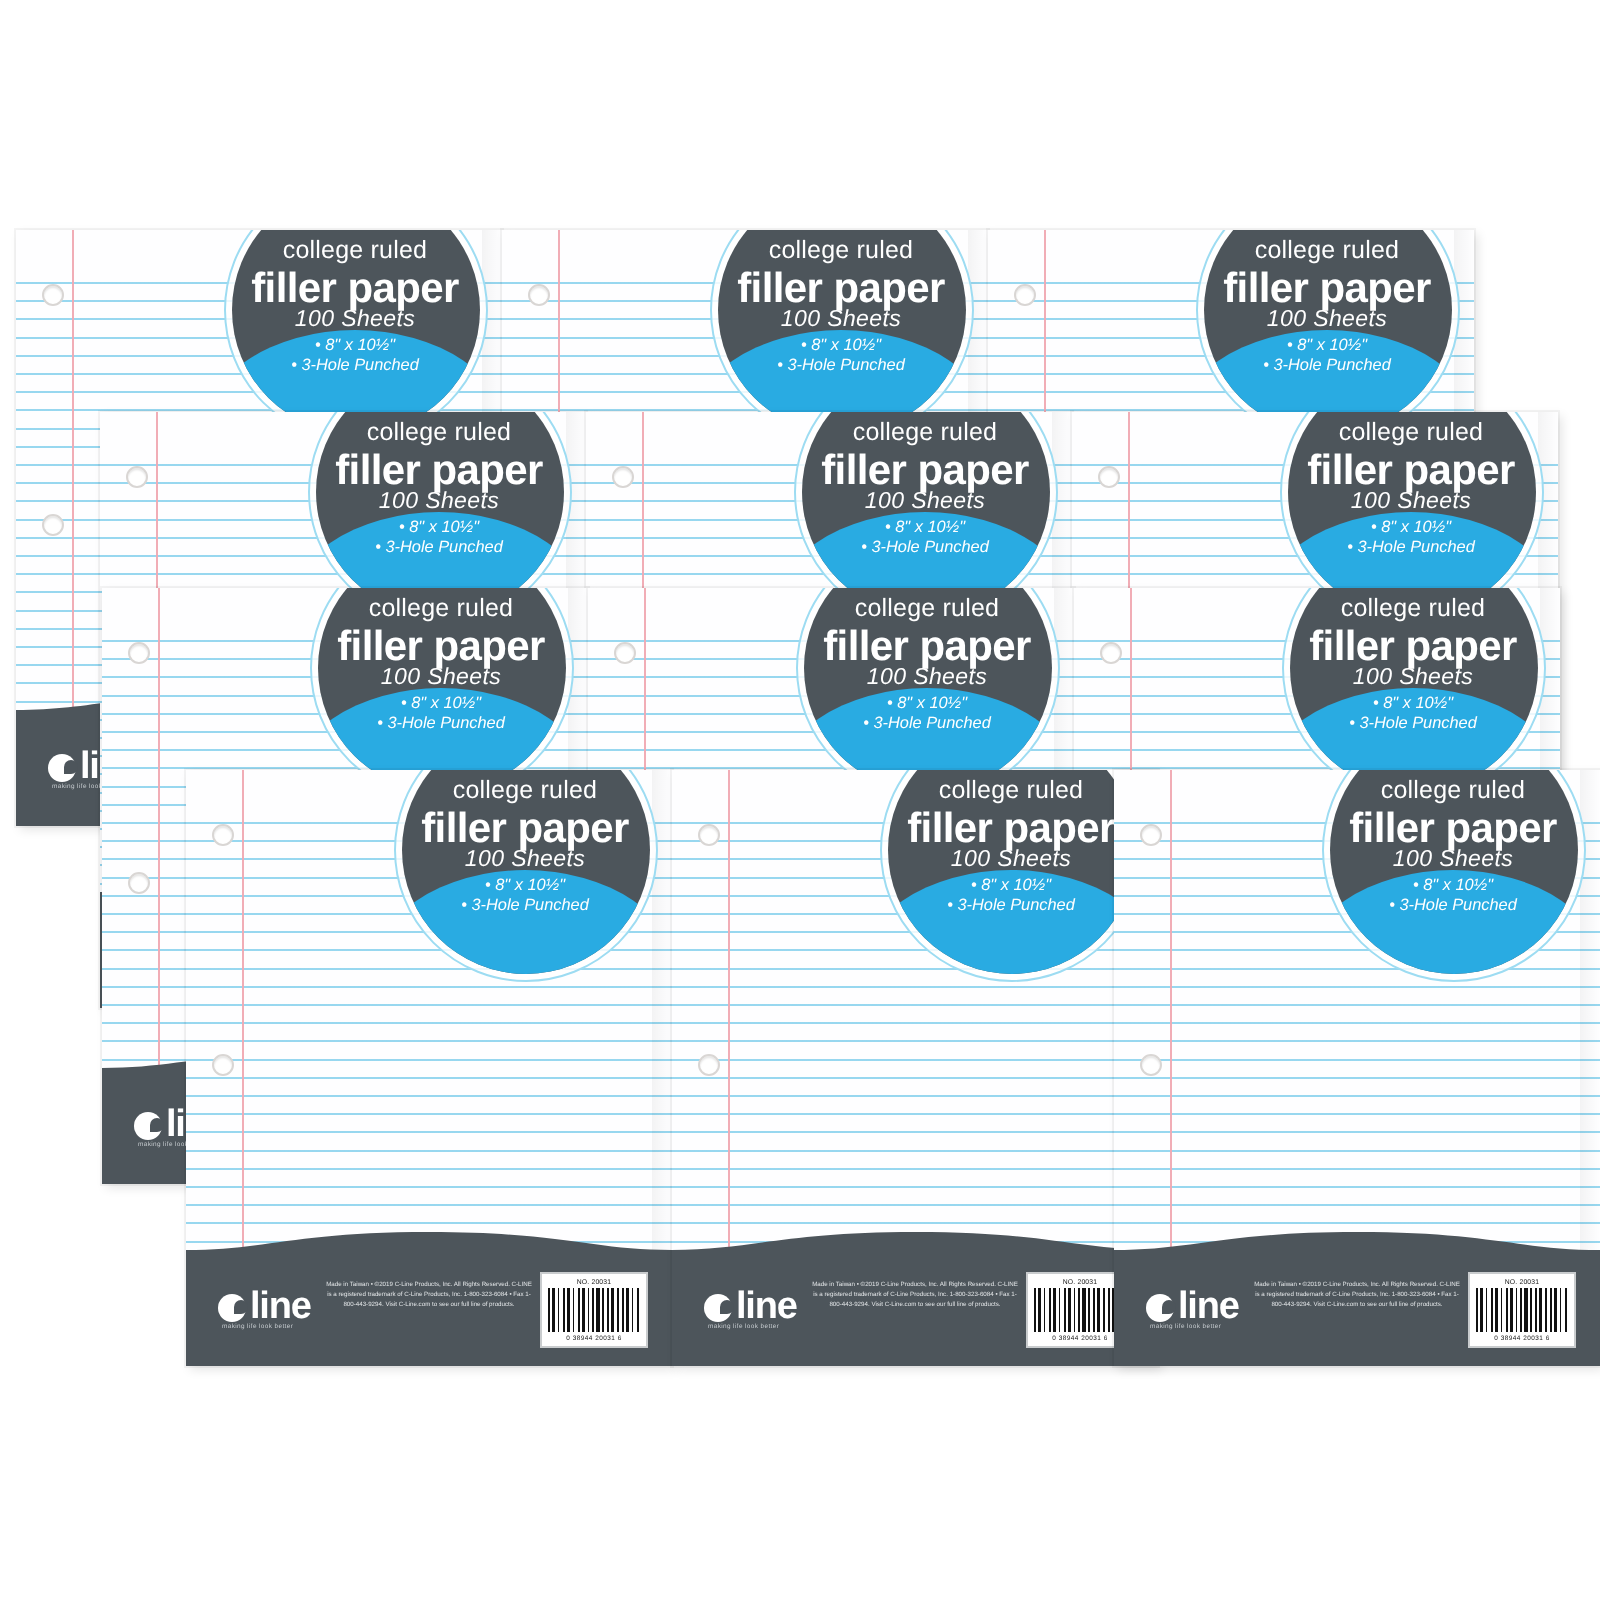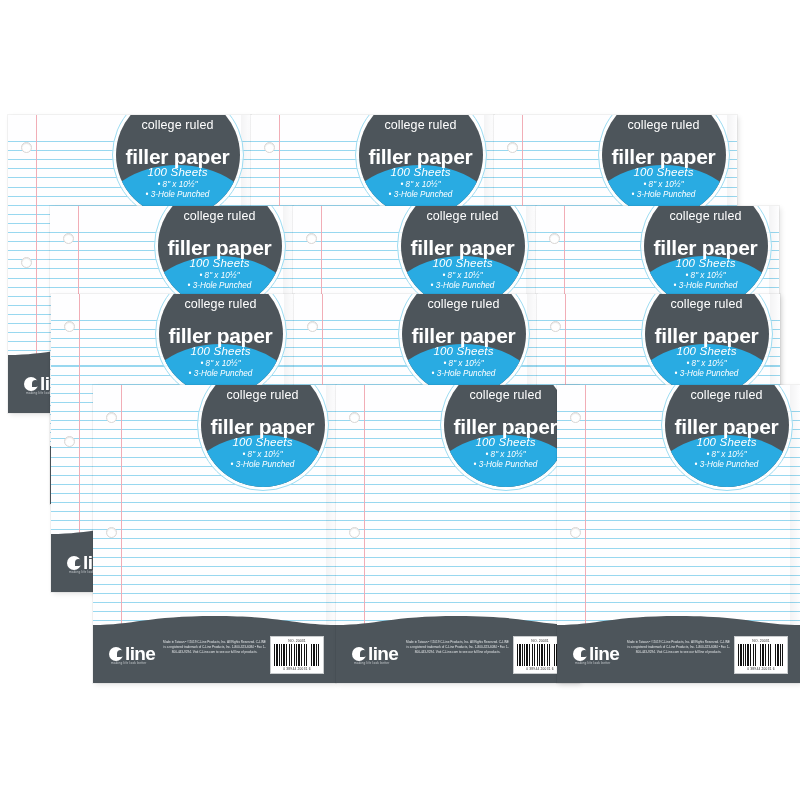--- a/index.html
+++ b/index.html
@@ -70,21 +70,21 @@
     position:absolute;left:-12%;right:-12%;bottom:-26%;height:68%;
     background:#29abe2;border-radius:50% 50% 50% 50% / 62% 62% 38% 38%;
   }
   .lbl-text{
     position:absolute;inset:0;display:flex;flex-direction:column;
     align-items:center;justify-content:flex-start;
     padding-top:26px;box-sizing:border-box;color:#ffffff;text-align:center;
     line-height:1;
   }
   .lbl-line1{font-size:12.5px;letter-spacing:.1px;}
-  .lbl-line2{font-size:21px;font-weight:700;margin-top:14px;letter-spacing:-.3px;}
+  .lbl-line2{font-size:21px;font-weight:700;margin-top:2px;letter-spacing:-.3px;}
   .lbl-sheets{font-size:11.5px;font-style:italic;letter-spacing:.2px;}
   .lbl-b1{font-size:8.2px;margin-top:3px;font-style:italic;}
   .lbl-b2{font-size:8.2px;margin-top:2px;font-style:italic;}
 
   
   .footer{
     position:absolute;left:0;right:0;bottom:0;height:56px;
     background:#4d555b;color:#fff;
   }
   .footer .wave{

